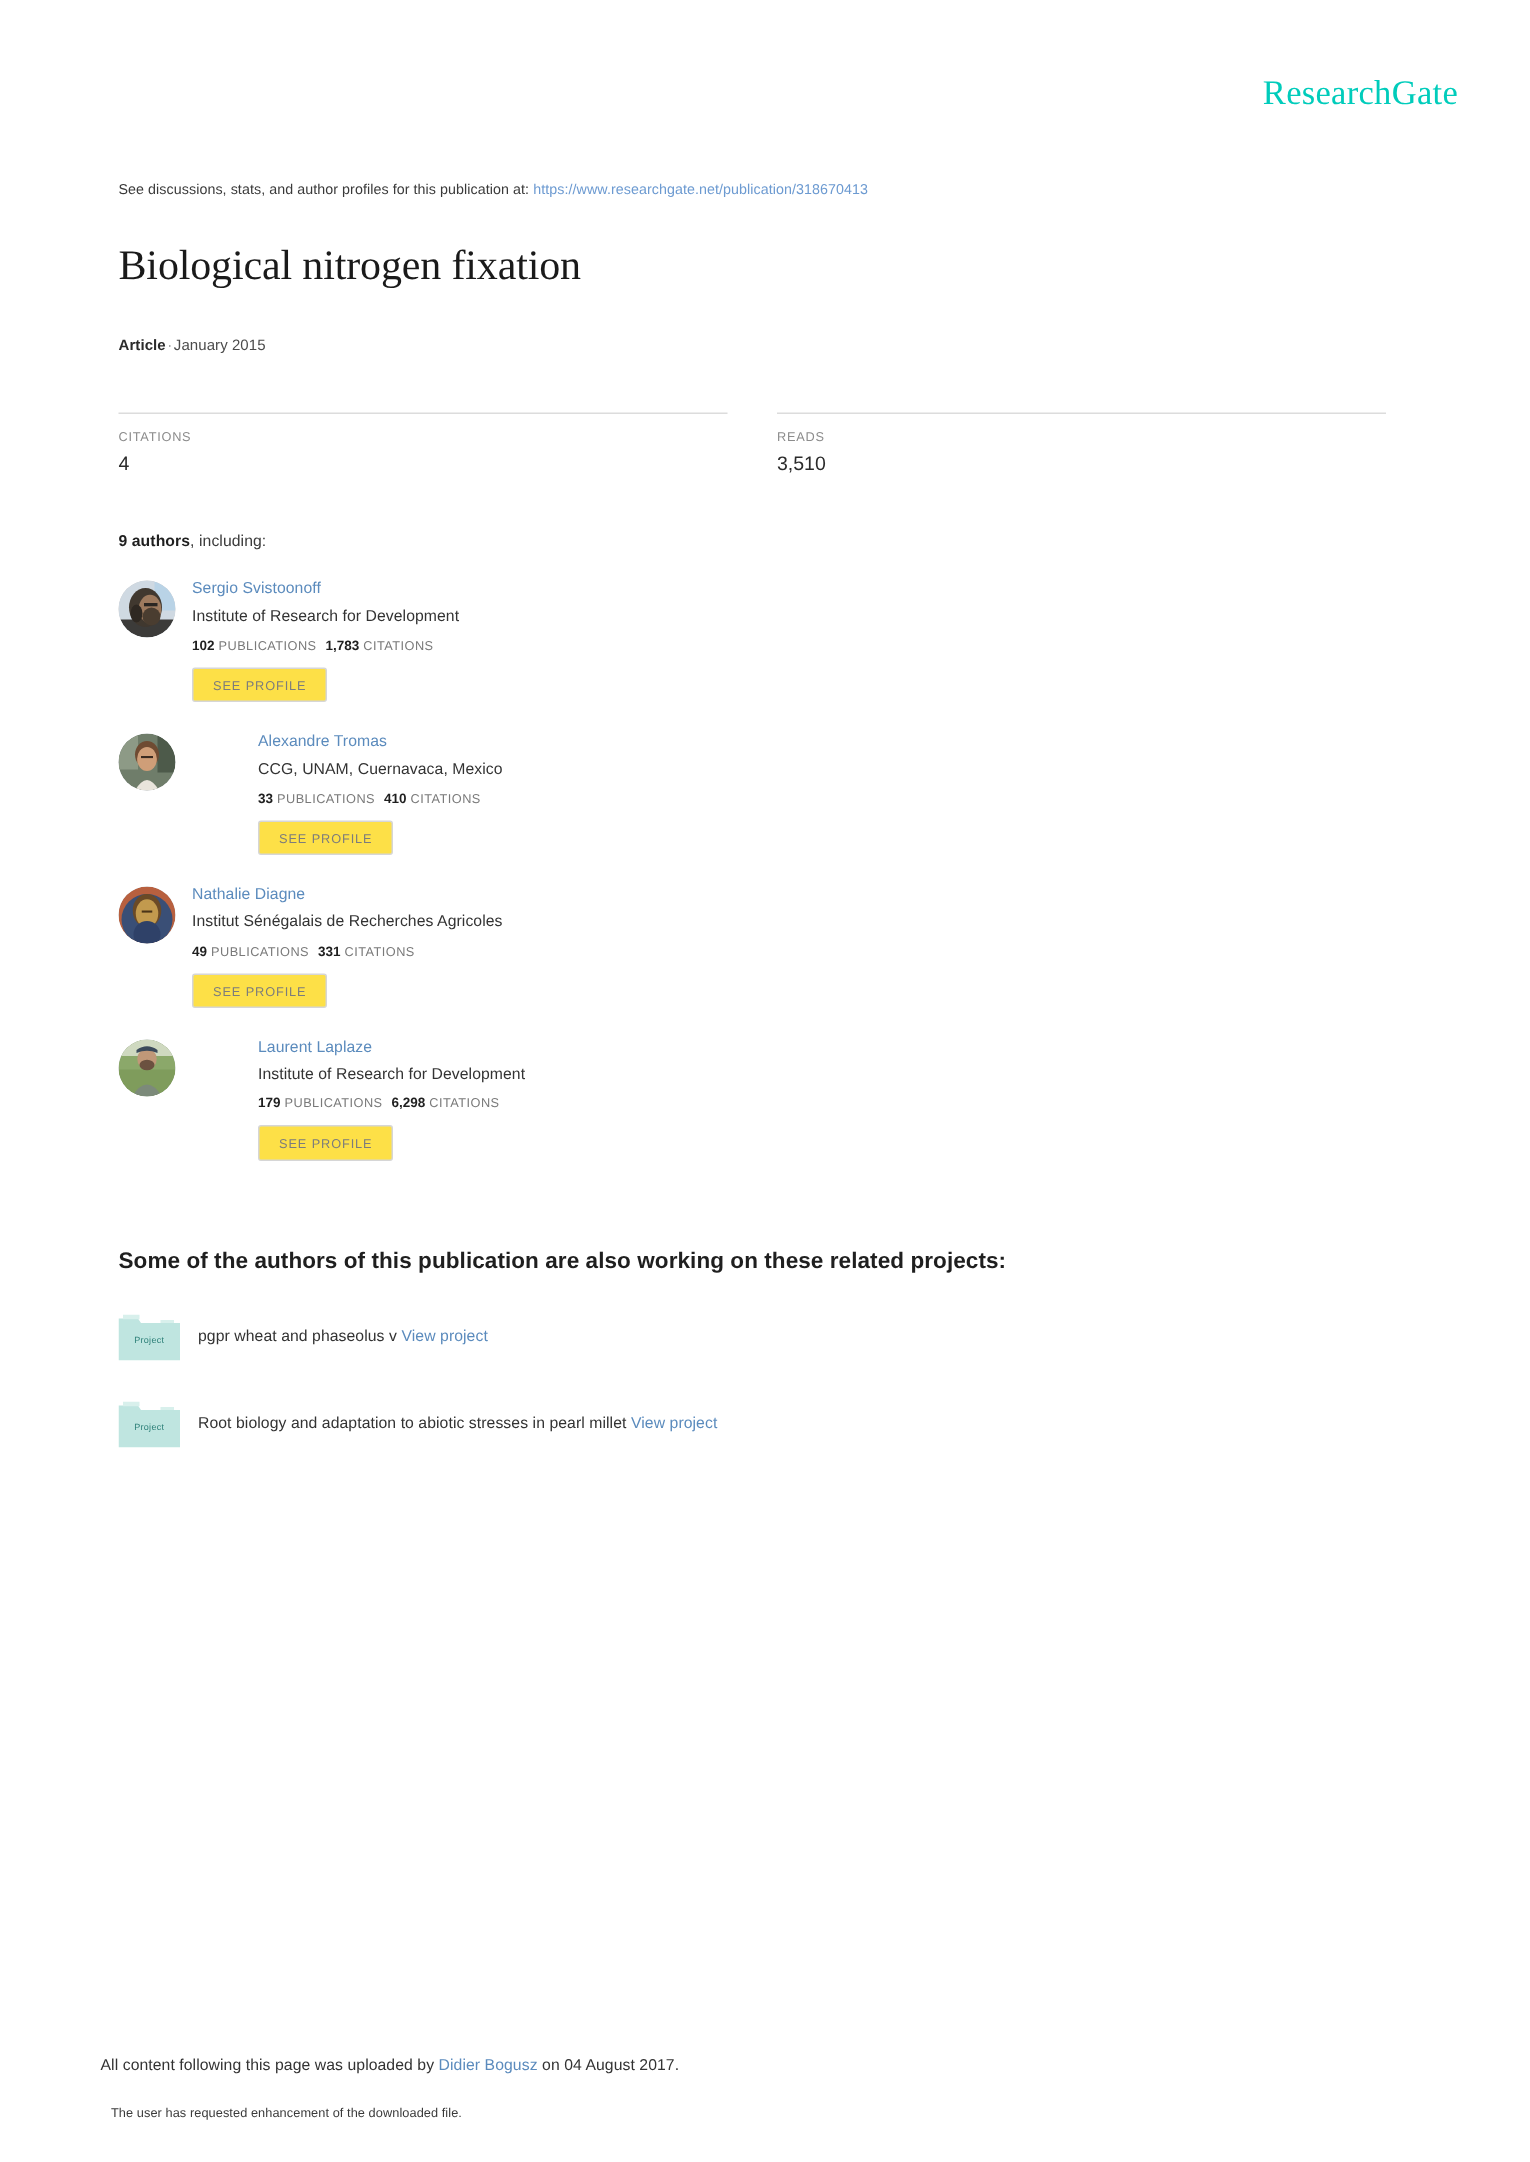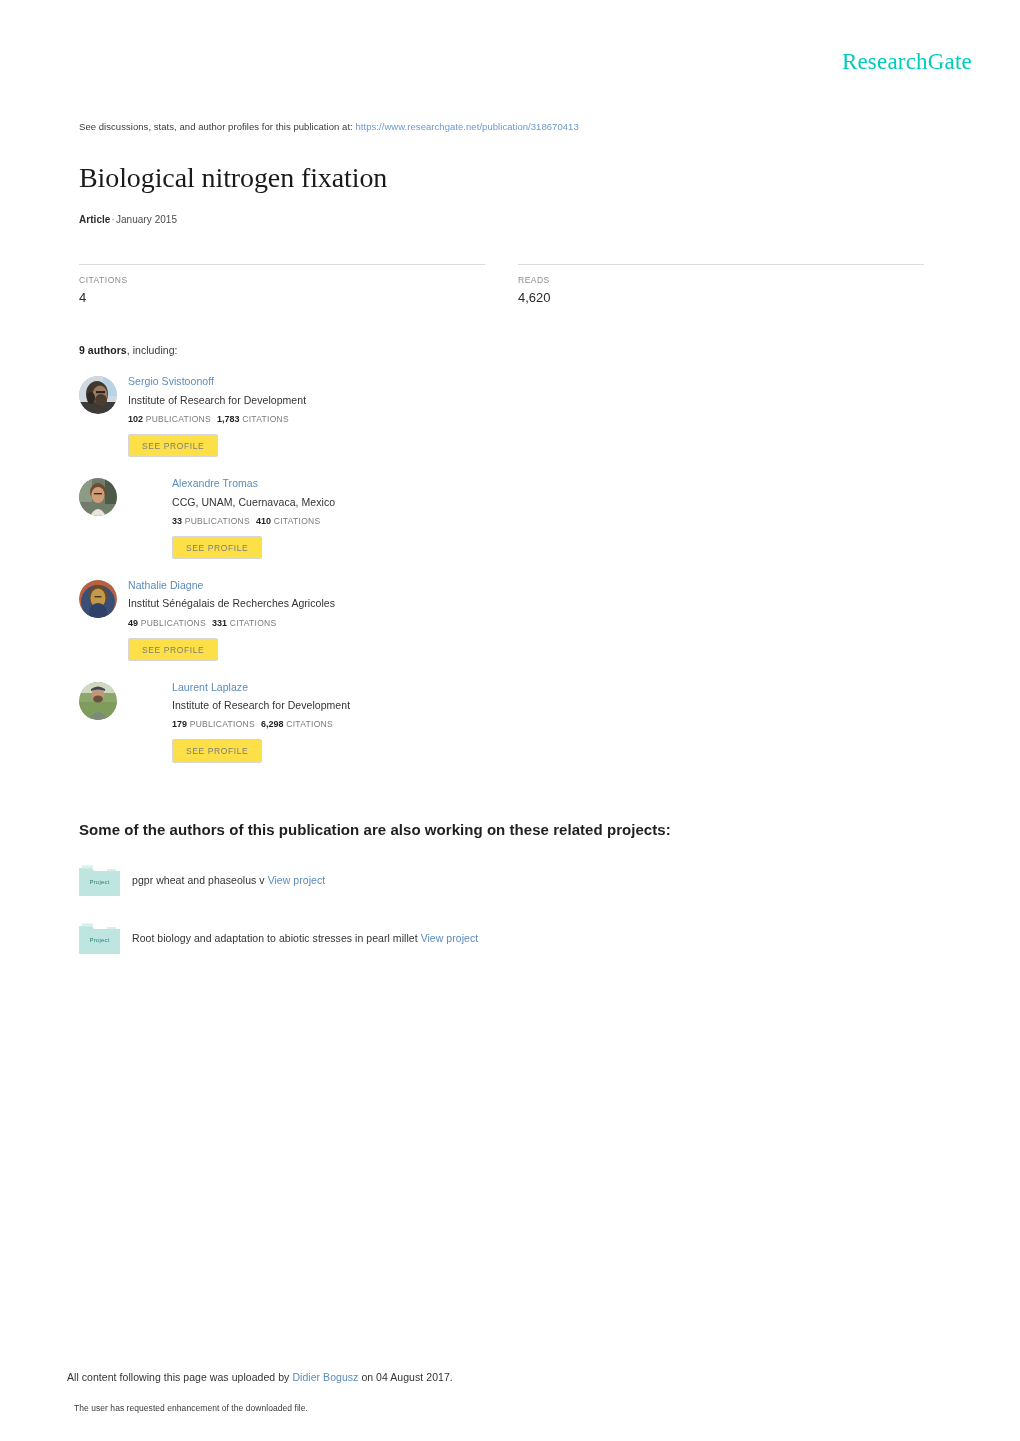--- a/index.html
+++ b/index.html
@@ -62,21 +62,21 @@
     font-weight: 400;
     color: #1a1a1a;
     margin: 29px 0 0 0;
     line-height: 1.15;
     letter-spacing: -0.1px;
   }
 
   .pub-meta {
     font-size: 10px;
     color: #4b4b4b;
-    margin-top: 20px;
+    margin-top: 31px;
     letter-spacing: 0.05px;
   }
   .pub-meta .type { font-weight: bold; color: #2b2b2b; }
   .pub-meta .dot { color: #8a8a8a; padding: 0 1px; }
 
   
   .stats {
     display: flex;
     margin-top: 39px;
   }
@@ -258,21 +258,21 @@
 
     <div class="stats">
       <div class="stat-col">
         <div class="stat-rule"></div>
         <div class="stat-label">CITATIONS</div>
         <div class="stat-value">4</div>
       </div>
       <div class="stat-col">
         <div class="stat-rule"></div>
         <div class="stat-label">READS</div>
-        <div class="stat-value">4,620</div>
+        <div class="stat-value">3,510</div>
       </div>
     </div>
 
     <div class="authors-head">
       <b>9 authors</b><span>, including:</span>
     </div>
 
     <div class="authors-grid">
 
       <div class="author">

